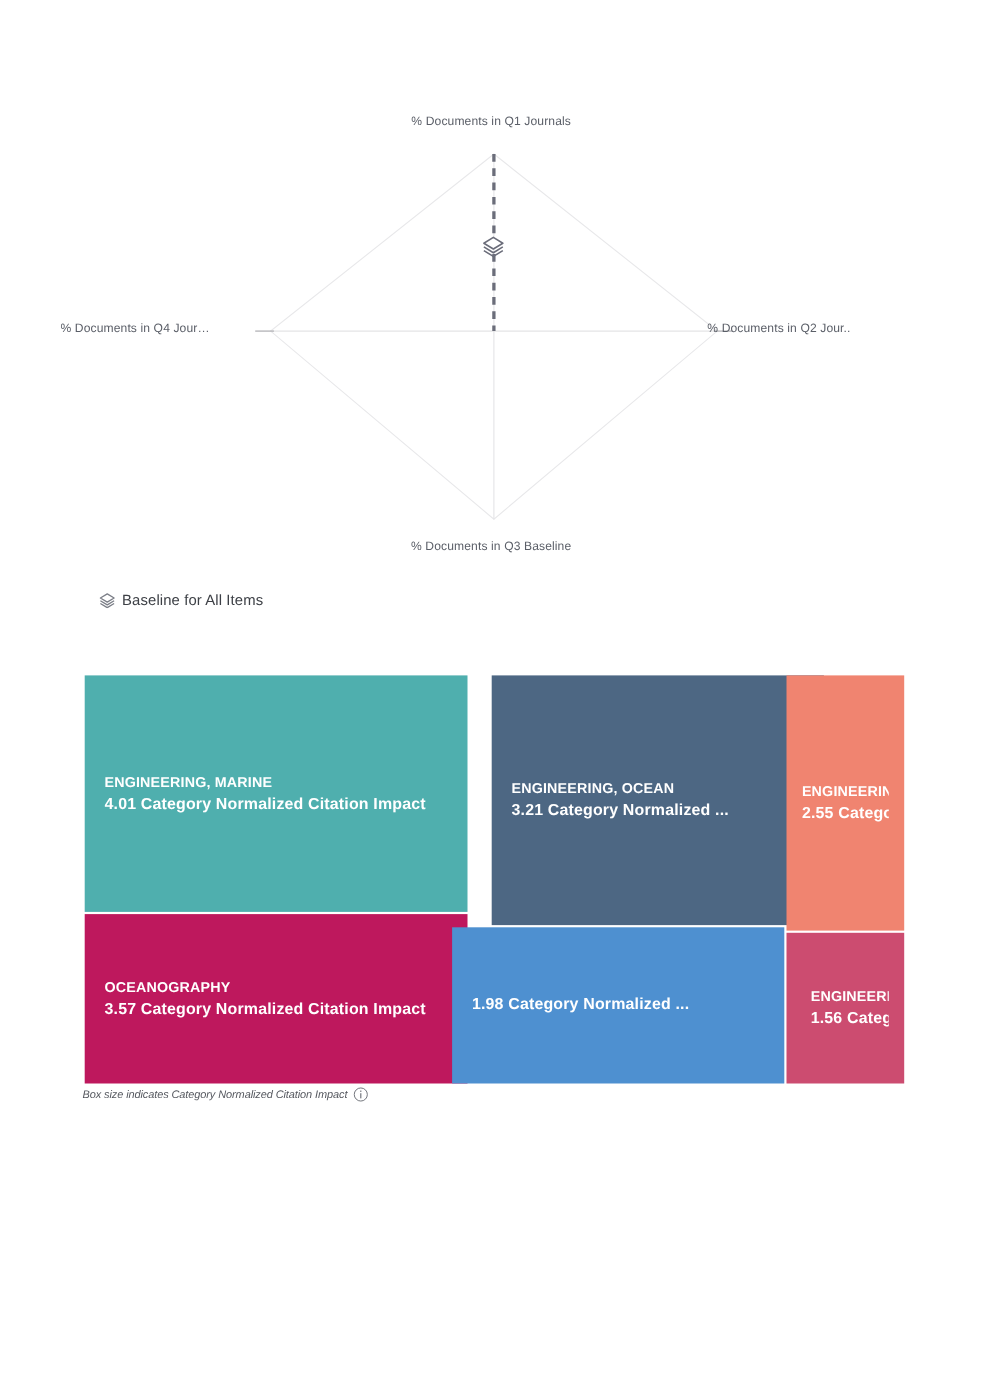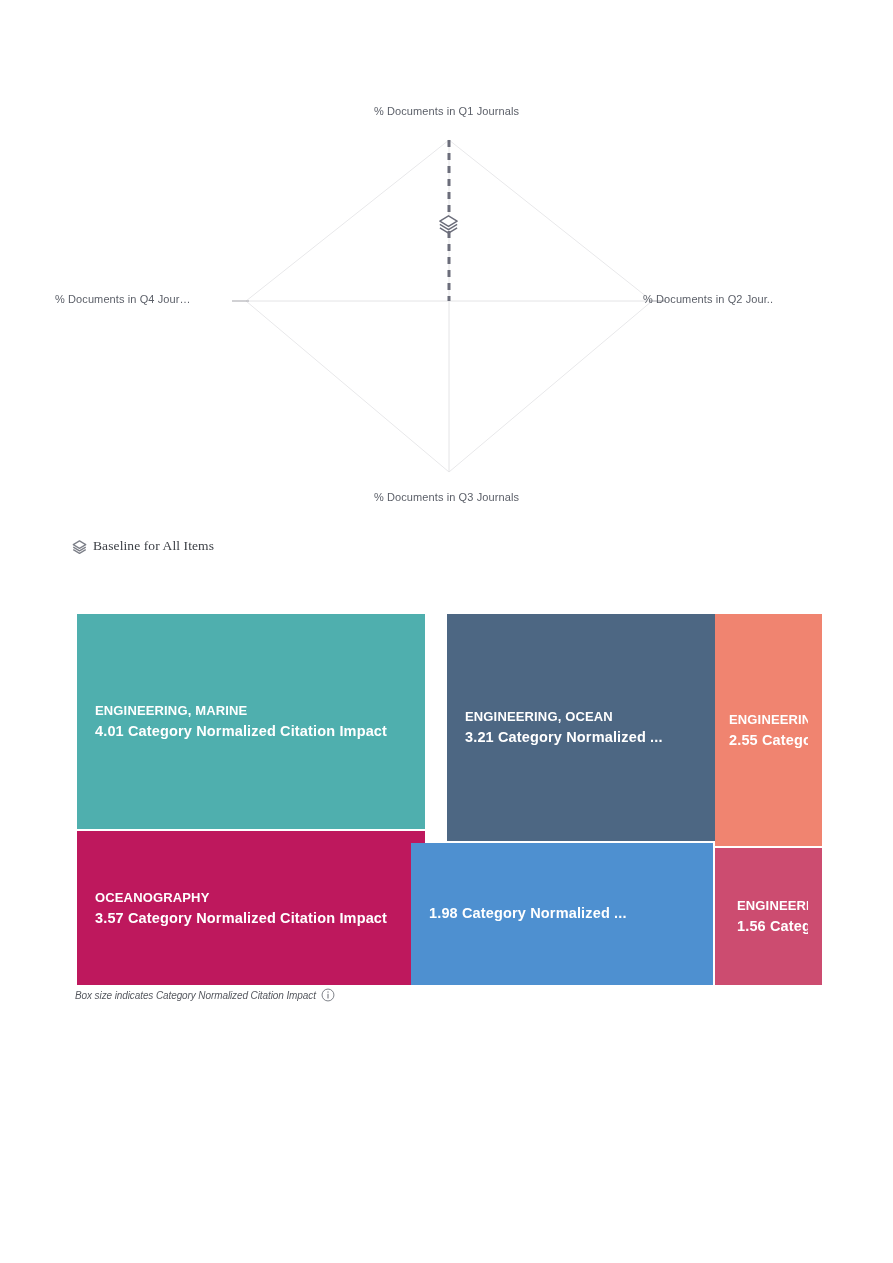--- a/index.html
+++ b/index.html
@@ -71,26 +71,25 @@
     position: absolute;
     left: 360px;
     top: 112px;
     width: 23px;
     height: 23px;
   }
 
   
   #chart-legend {
     position: absolute;
-    left: 72px;
+    left: 90px;
     top: 538px;
     display: flex;
     align-items: center;
     gap: 6px;
-    font-family: Liberation Serif, serif;
   }
   #legend-stack-icon {
     width: 15px;
     height: 15px;
     display: block;
   }
   #legend-label {
     font-size: 13.5px;
     color: #3d4046;
     letter-spacing: 0.1px;
@@ -200,21 +199,21 @@
       <polygon points="12,4 21,9.5 12,15 3,9.5" fill="#ffffff"></polygon>
       <polyline points="3,13 12,18.5 21,13"></polyline>
       <polyline points="3,16.5 12,22 21,16.5"></polyline>
     </g>
   </svg>
 
   <div class="axis-label" id="axis-label-q1">% Documents in Q1 Journals</div>
 
   <div class="axis-label" id="axis-label-q2">% Documents in Q2 Jour..</div>
 
-  <div class="axis-label" id="axis-label-q3">% Documents in Q3 Journals</div>
+  <div class="axis-label" id="axis-label-q3">% Documents in Q3 Baseline</div>
 
   <div class="axis-label" id="axis-label-q4">% Documents in Q4 Jour…</div>
 </div>
 
 <div id="chart-legend">
   <svg id="legend-stack-icon" viewBox="0 0 24 24">
     <g fill="none" stroke="#7c7f88" stroke-width="1.9" stroke-linejoin="round">
       <polygon points="12,3 22,9 12,15 2,9" fill="#ffffff"></polygon>
       <polyline points="2,13 12,19 22,13"></polyline>
       <polyline points="2,17 12,23 22,17"></polyline>

